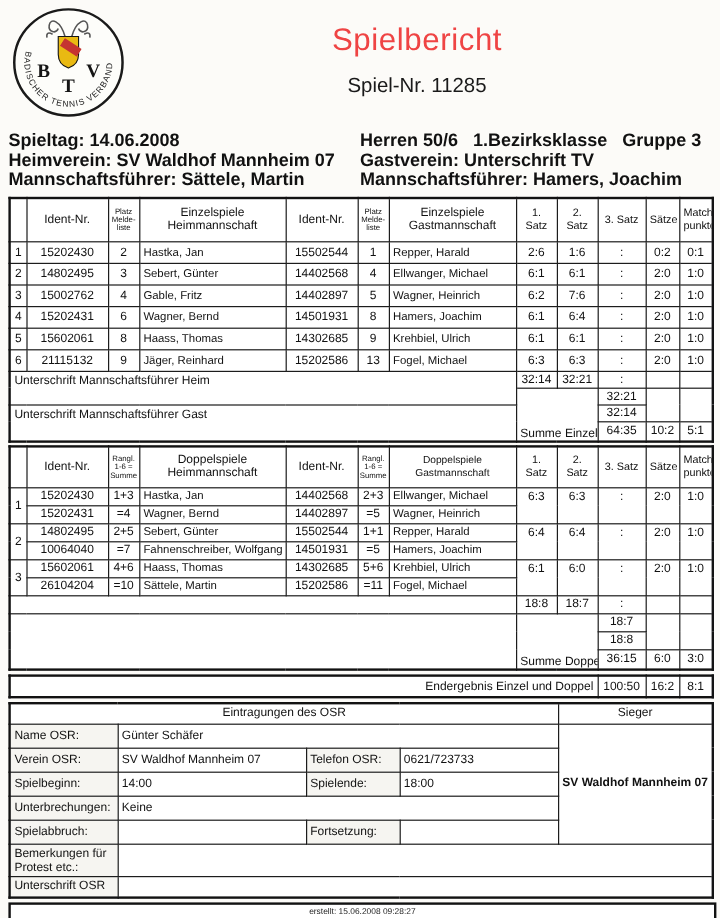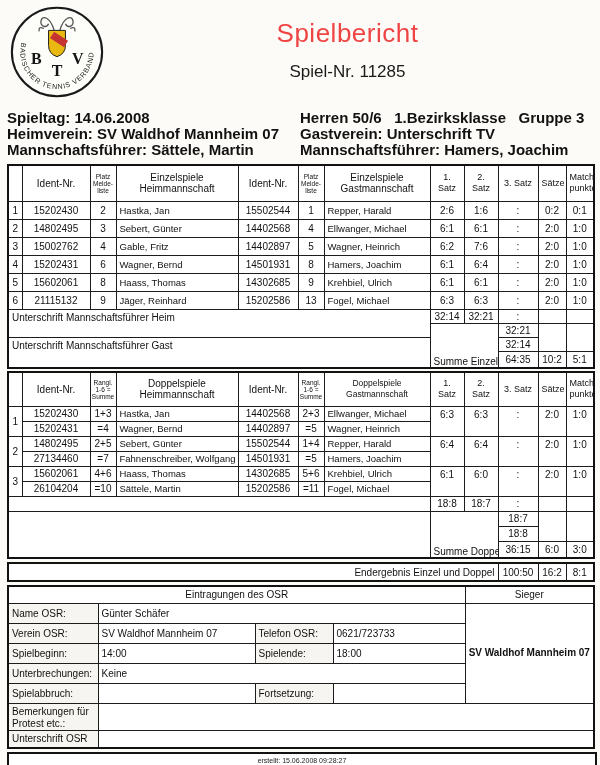--- a/index.html
+++ b/index.html
@@ -265,30 +265,30 @@
           <td class="c">14402897</td>
           <td class="c">=5</td>
           <td class="nm">Wagner, Heinrich</td>
     </tr>
     <tr style="height:15px">
       <td rowspan="2" class="c">2</td>
       <td class="c">14802495</td>
           <td class="c">2+5</td>
           <td class="nm">Sebert, Günter</td>
           <td class="c">15502544</td>
-          <td class="c">1+4</td>
+          <td class="c">1+1</td>
           <td class="nm">Repper, Harald</td>
       <td rowspan="2" class="c vt">6:4</td>
           <td rowspan="2" class="c vt">6:4</td>
           <td rowspan="2" class="c vt">:</td>
           <td rowspan="2" class="c vt">2:0</td>
           <td rowspan="2" class="c vt">1:0</td>
     </tr>
     <tr style="height:15px">
-      <td class="c">27134460</td>
+      <td class="c">10064040</td>
           <td class="c">=7</td>
           <td class="nm">Fahnenschreiber, Wolfgang</td>
           <td class="c">14501931</td>
           <td class="c">=5</td>
           <td class="nm">Hamers, Joachim</td>
     </tr>
     <tr style="height:15px">
       <td rowspan="2" class="c">3</td>
       <td class="c">15602061</td>
           <td class="c">4+6</td>

